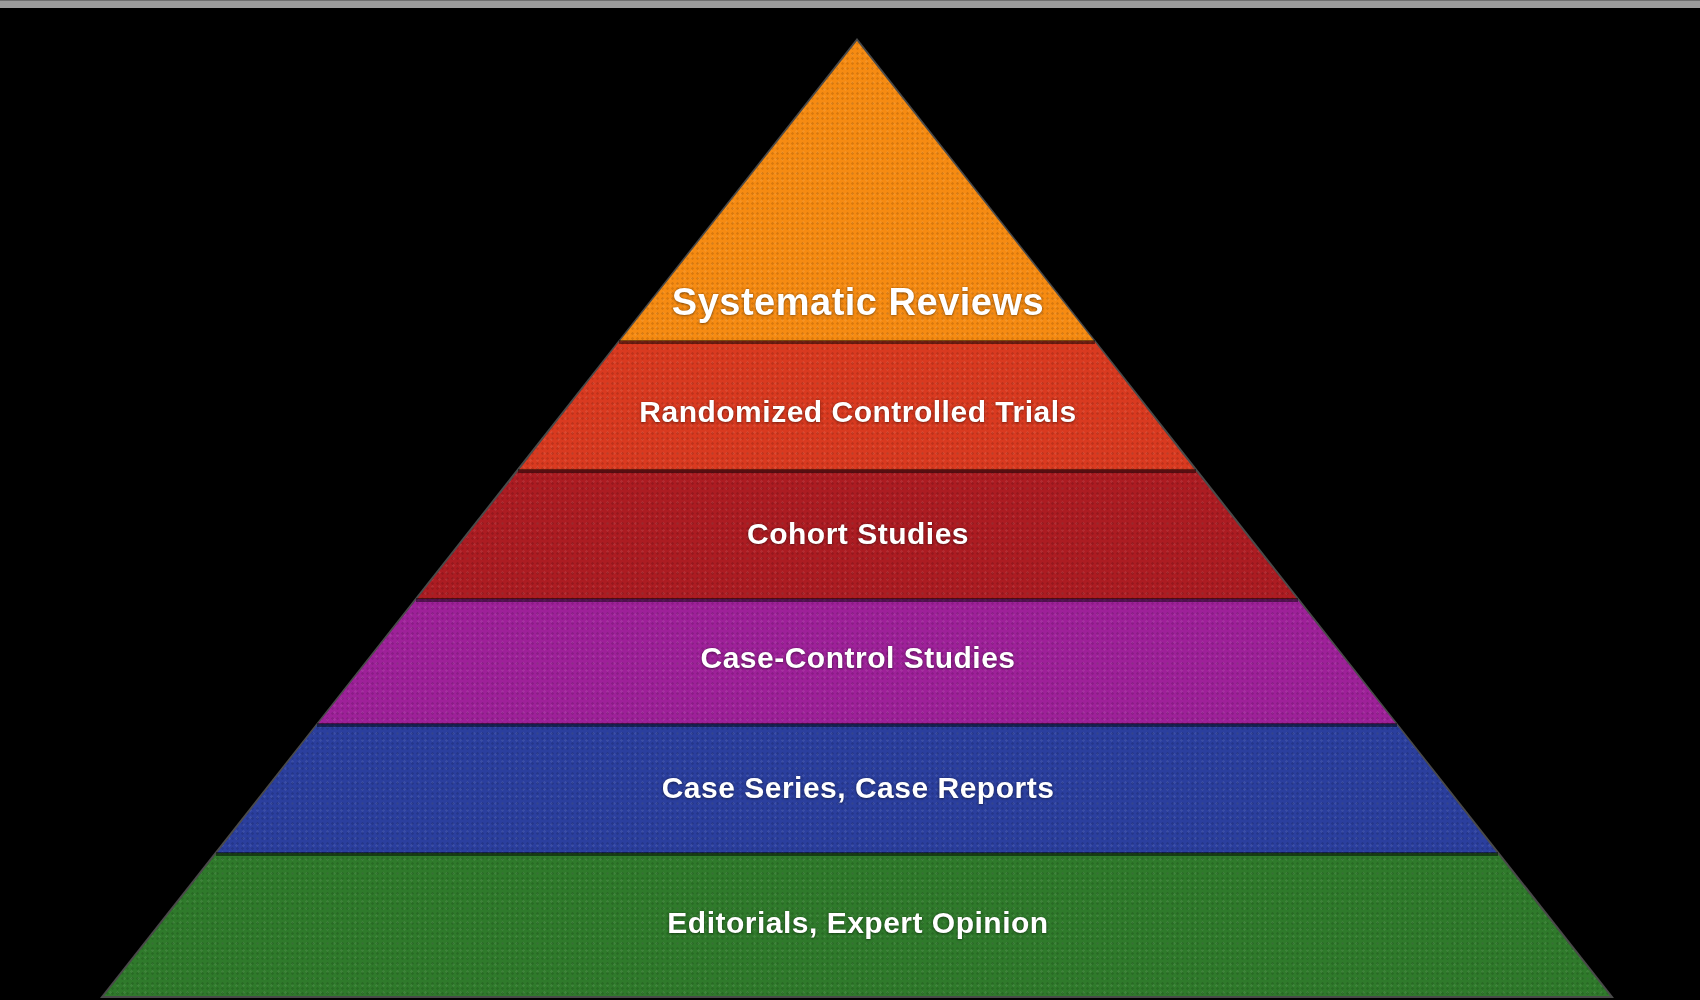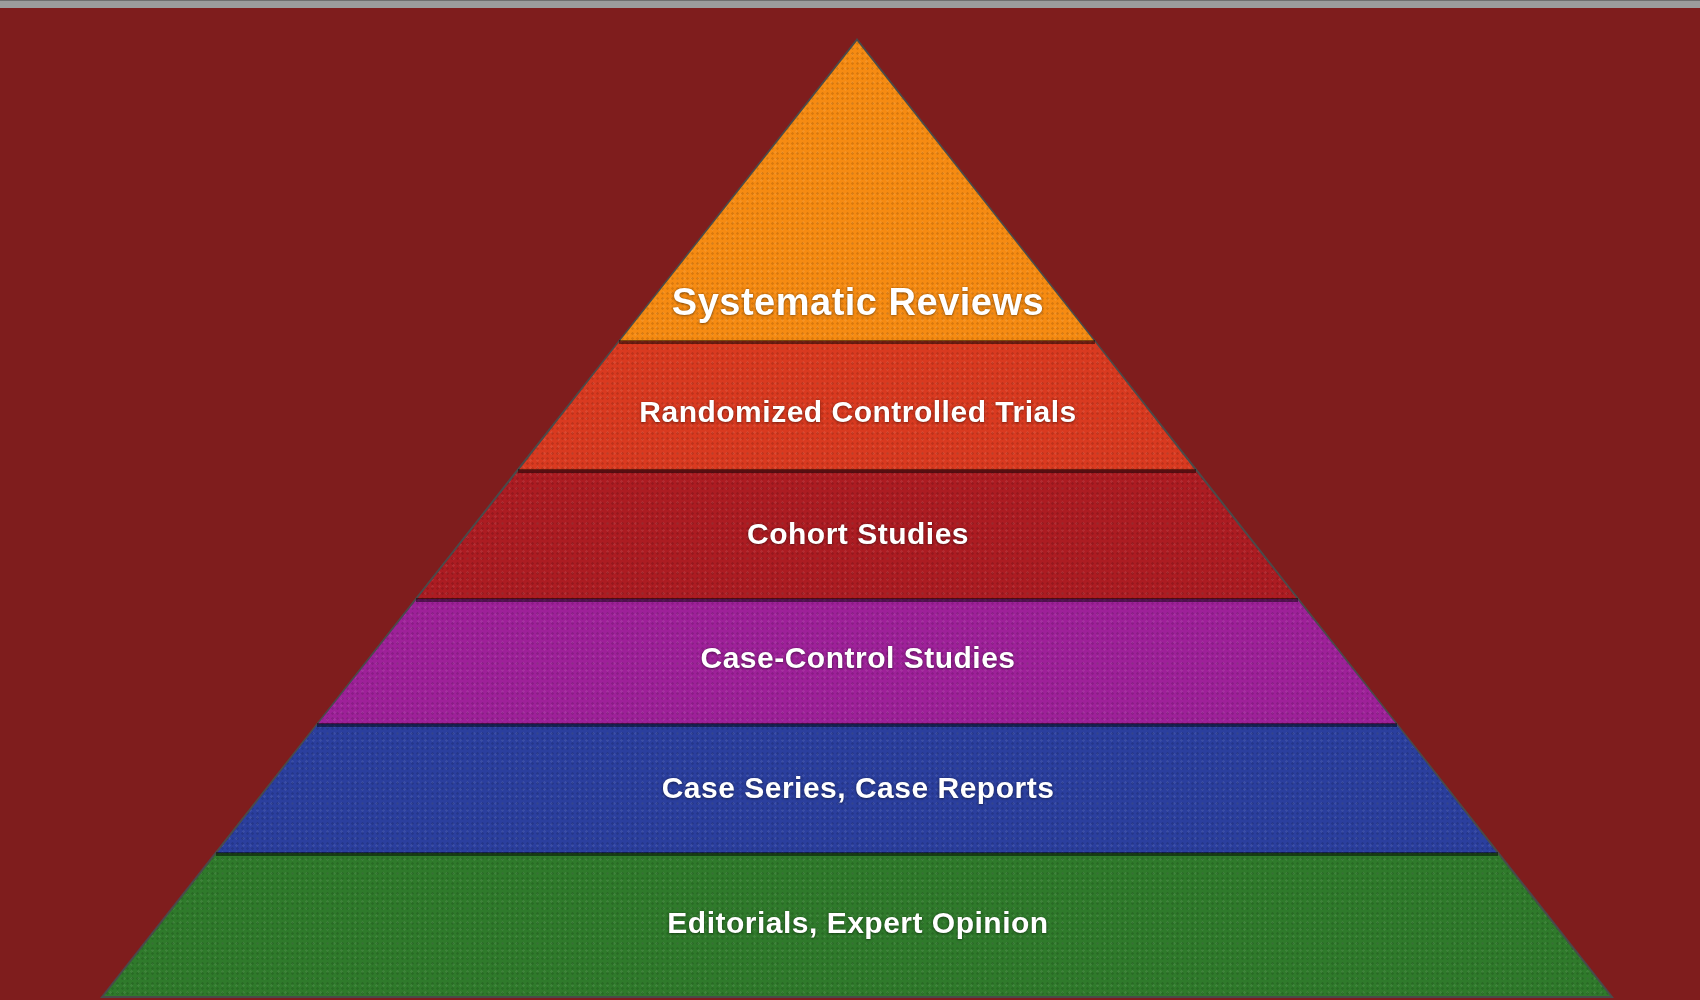--- a/index.html
+++ b/index.html
@@ -87,21 +87,21 @@
   .label-1 { top: 280px; font-size: 38px; }
   .label-2 { top: 390px; }
   .label-3 { top: 512px; }
   .label-4 { top: 636px; }
   .label-5 { top: 766px; }
   .label-6 { top: 901px; }
 </style>
 </head>
 <body>
 
-<div id="canvas" style="background: #7f1d1d; text-decoration: underline;">
+<div id="canvas" style="background: #000000; text-decoration: underline;">
 
   <div class="abs" id="base-bar" style="background: rgb(156, 156, 156); border-top-color: rgb(111, 111, 111);"></div>
 
   <div class="abs" id="pyramid-outline" style="background: rgb(74, 74, 74);"></div>
 
   <div class="abs band band-1" style="background: rgb(246, 139, 18);"></div>
   <div class="abs band band-2" style="background: rgb(217, 58, 32);"></div>
   <div class="abs band band-3" style="background: rgb(172, 28, 34);"></div>
   <div class="abs band band-4" style="background: rgb(158, 33, 153);"></div>
   <div class="abs band band-5" style="background: rgb(43, 63, 158);"></div>

